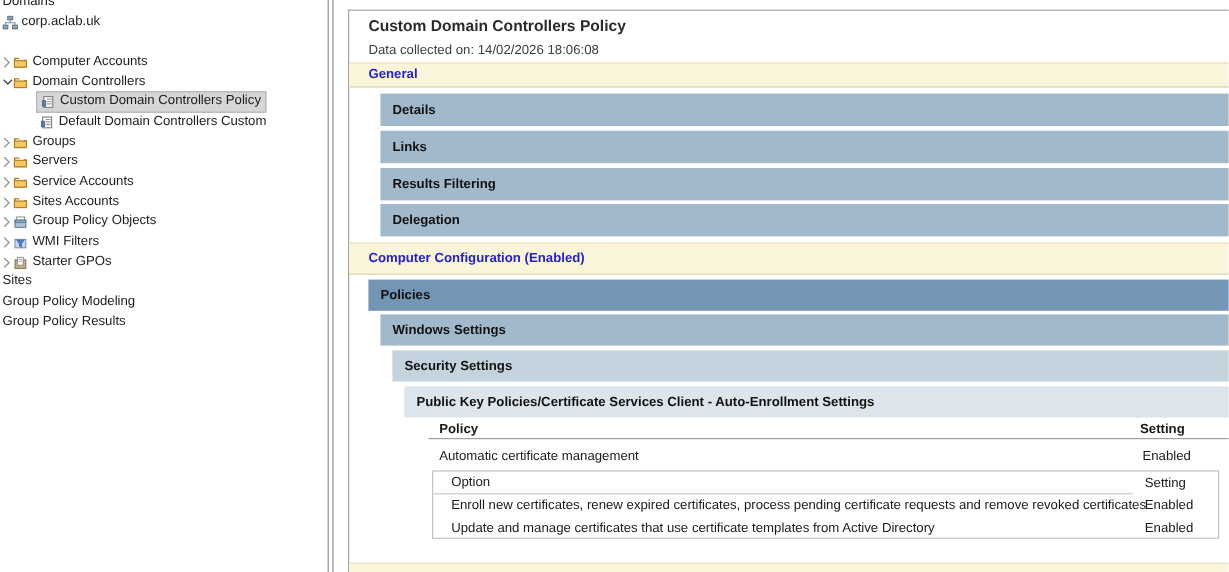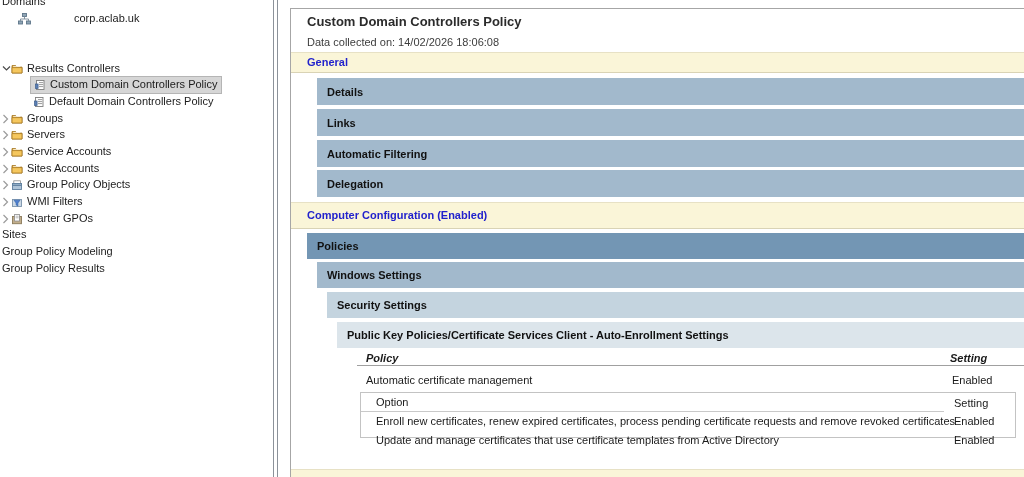--- a/index.html
+++ b/index.html
@@ -2,21 +2,21 @@
 <html><head>
 <meta charset="utf-8">
 <style>
   html,body{margin:0;padding:0;background:#fff;}
   #screen{position:relative;width:1024px;height:477px;overflow:hidden;background:#fff;
     font-family:"Liberation Sans","DejaVu Sans",sans-serif;-webkit-font-smoothing:antialiased;}
   
   #tree-pane{position:absolute;left:0;top:0;width:273px;height:423px;background:#fff;overflow:hidden;}
   .trow{position:absolute;height:17px;display:flex;align-items:center;font-size:11px;color:#1c1c1c;white-space:nowrap;cursor:default;}
   .lvl0{left:2px;}
-  .lvl1{left:18px;gap:40px;}
+  .lvl1{left:2px;}
   .lvl2{left:2px;}
   .lvl3{left:30px;}
   .chev{width:9px;height:12px;display:inline-flex;align-items:center;justify-content:flex-start;flex:0 0 9px;}
   .ticon{width:13px;height:12px;display:inline-flex;align-items:center;flex:0 0 13px;margin-right:3px;}
   .tlabel{line-height:15px;}
   .selbox{display:inline-flex;align-items:center;padding:0 3px;height:16px;background:#D6D6D6;border:1px solid #B5B5B5;}
   .selbox .ticon{margin-right:3px;}
   
   .vline{position:absolute;top:0;width:1px;height:477px;background:#8C929A;}
   
@@ -27,23 +27,23 @@
   .rp-collected{position:absolute;left:16px;top:27px;font-size:11px;color:#3d3d3d;white-space:nowrap;}
   .band-cream{position:absolute;left:0;right:0;background:#FAF5D8;border-top:1px solid #E7E1C5;border-bottom:1px solid #D9D3B5;}
   .band-cream .blabel{display:block;padding-left:16px;font-size:11px;font-weight:bold;color:#2222CC;white-space:nowrap;}
   .band-blue{position:absolute;right:0;display:flex;align-items:center;font-size:11px;font-weight:bold;color:#111;white-space:nowrap;}
   .band-blue .blabel{padding-left:10px;}
   .b1{background:#A2B9CC;}
   .b-pol{background:#7396B4;}
   .b3{background:#C4D4DF;}
   .b4{background:#DCE5EB;}
   .tbl-text{position:absolute;font-size:11px;color:#1a1a1a;white-space:nowrap;}
-  .bold{font-weight:bold;font-style:italic;}
+  .bold{font-weight:bold;}
   .hline{position:absolute;height:1px;background:#A0A0A0;}
-  #subtable{position:absolute;left:69px;top:383px;width:656px;height:46px;border:1px solid #C3C3C3;background:#fff;}
+  #subtable{position:absolute;left:69px;top:383px;width:656px;height:57px;border:1px solid #C3C3C3;background:#fff;}
   .st-row{position:absolute;left:0;right:0;display:flex;align-items:center;font-size:11px;color:#1a1a1a;white-space:nowrap;}
   .st-c1{width:583px;padding-left:15px;align-self:stretch;display:flex;align-items:center;}
   .st-c2{padding-left:10px;}
   .st-hdr .st-c1{border-bottom:1px solid #C9C9C9;}
 </style>
 </head>
 <body>
 
 <div id="screen">
 
@@ -59,35 +59,50 @@
             <rect x="4.5" y="0.5" width="4" height="3" fill="#8FA5B5" stroke="#5E7689" stroke-width="0.9"></rect>
             <rect x="0.5" y="8" width="4" height="3" fill="#8FA5B5" stroke="#5E7689" stroke-width="0.9"></rect>
             <rect x="8.5" y="8" width="4" height="3" fill="#8FA5B5" stroke="#5E7689" stroke-width="0.9"></rect>
             <path d="M6.5 3.5 V6 M2.5 8 V6 H10.5 V8" stroke="#7B8B98" fill="none" stroke-width="0.9"></path>
           </svg>
       </span>
       <span class="tlabel">corp.aclab.uk</span>
     </div>
 
 
+    <div class="trow lvl2" style="top:43px">
+      <span class="chev">
+        <svg width="7" height="10" viewBox="0 0 7 10">
+            <polyline points="1.5,1 5.5,5 1.5,9" fill="none" stroke="#9B9B9B" stroke-width="1.2"></polyline>
+          </svg>
+      </span>
+      <span class="ticon">
+        <svg width="12" height="12" viewBox="0 0 12 12">
+            <path d="M1 2.6 L4.6 2.6 L5.6 4.1 L11 4.1 L11 10 L1 10 Z" fill="#E8AE3C" stroke="#9A6E1E" stroke-width="0.8"></path>
+            <rect x="2.2" y="3.2" width="7" height="1.1" fill="#FDF6E3"></rect>
+            <path d="M1 4.6 L11 4.6 L11 10 L1 10 Z" fill="#F5C75E" stroke="#A87A22" stroke-width="0.8"></path>
+          </svg>
+      </span>
+      <span class="tlabel">Computer Accounts</span>
+    </div>
 
     <div class="trow lvl2" style="top:60px">
       <span class="chev">
         <svg width="9" height="9" viewBox="0 0 9 9">
             <polyline points="1,2.5 4.5,6 8,2.5" fill="none" stroke="#4A4A4A" stroke-width="1.2"></polyline>
           </svg>
       </span>
       <span class="ticon">
         <svg width="12" height="12" viewBox="0 0 12 12">
             <path d="M1 2.6 L4.6 2.6 L5.6 4.1 L11 4.1 L11 10 L1 10 Z" fill="#E8AE3C" stroke="#9A6E1E" stroke-width="0.8"></path>
             <rect x="2.2" y="3.2" width="7" height="1.1" fill="#FDF6E3"></rect>
             <path d="M1 4.6 L11 4.6 L11 10 L1 10 Z" fill="#F5C75E" stroke="#A87A22" stroke-width="0.8"></path>
           </svg>
       </span>
-      <span class="tlabel">Results Controllers</span>
+      <span class="tlabel">Domain Controllers</span>
     </div>
 
     <div class="trow lvl3" style="top:76px">
       <span class="selbox">
         <span class="ticon">
           <svg width="12" height="12" viewBox="0 0 12 12">
               <rect x="2.5" y="1.5" width="7.5" height="9" fill="#FFFFFF" stroke="#7E7E7E" stroke-width="0.9"></rect>
               <rect x="1.5" y="5" width="2.6" height="4.5" fill="#5B7FB4" stroke="#3F5E8C" stroke-width="0.7"></rect>
               <line x1="5" y1="3.6" x2="9.2" y2="3.6" stroke="#9B9B9B"></line>
               <line x1="5" y1="5.6" x2="9.2" y2="5.6" stroke="#9B9B9B"></line>
@@ -101,21 +116,21 @@
     <div class="trow lvl3" style="top:93px">
       <span class="ticon" style="margin-left:3px">
         <svg width="12" height="12" viewBox="0 0 12 12">
             <rect x="2.5" y="1.5" width="7.5" height="9" fill="#FFFFFF" stroke="#7E7E7E" stroke-width="0.9"></rect>
             <rect x="1.5" y="5" width="2.6" height="4.5" fill="#5B7FB4" stroke="#3F5E8C" stroke-width="0.7"></rect>
             <line x1="5" y1="3.6" x2="9.2" y2="3.6" stroke="#9B9B9B"></line>
             <line x1="5" y1="5.6" x2="9.2" y2="5.6" stroke="#9B9B9B"></line>
             <line x1="5" y1="7.6" x2="9.2" y2="7.6" stroke="#9B9B9B"></line>
           </svg>
       </span>
-      <span class="tlabel">Default Domain Controllers Policy</span>
+      <span class="tlabel">Default Domain Controllers Custom</span>
     </div>
 
     <div class="trow lvl2" style="top:110px">
       <span class="chev">
         <svg width="7" height="10" viewBox="0 0 7 10">
             <polyline points="1.5,1 5.5,5 1.5,9" fill="none" stroke="#9B9B9B" stroke-width="1.2"></polyline>
           </svg>
       </span>
       <span class="ticon">
         <svg width="12" height="12" viewBox="0 0 12 12">
@@ -248,21 +263,21 @@
     <div class="band-cream" style="top:43px;height:21px;line-height:19px">
       <span class="blabel">General</span>
     </div>
     <div class="band-blue b1" style="left:26px;top:69px;height:27px">
       <span class="blabel">Details</span>
     </div>
     <div class="band-blue b1" style="left:26px;top:100px;height:27px">
       <span class="blabel">Links</span>
     </div>
     <div class="band-blue b1" style="left:26px;top:131px;height:27px">
-      <span class="blabel">Automatic Filtering</span>
+      <span class="blabel">Results Filtering</span>
     </div>
     <div class="band-blue b1" style="left:26px;top:161px;height:27px">
       <span class="blabel">Delegation</span>
     </div>
 
     <div class="band-cream" style="top:193px;height:27px;line-height:25px">
       <span class="blabel">Computer Configuration (Enabled)</span>
     </div>
     <div class="band-blue b-pol" style="left:16px;top:224px;height:26px">
       <span class="blabel">Policies</span>

